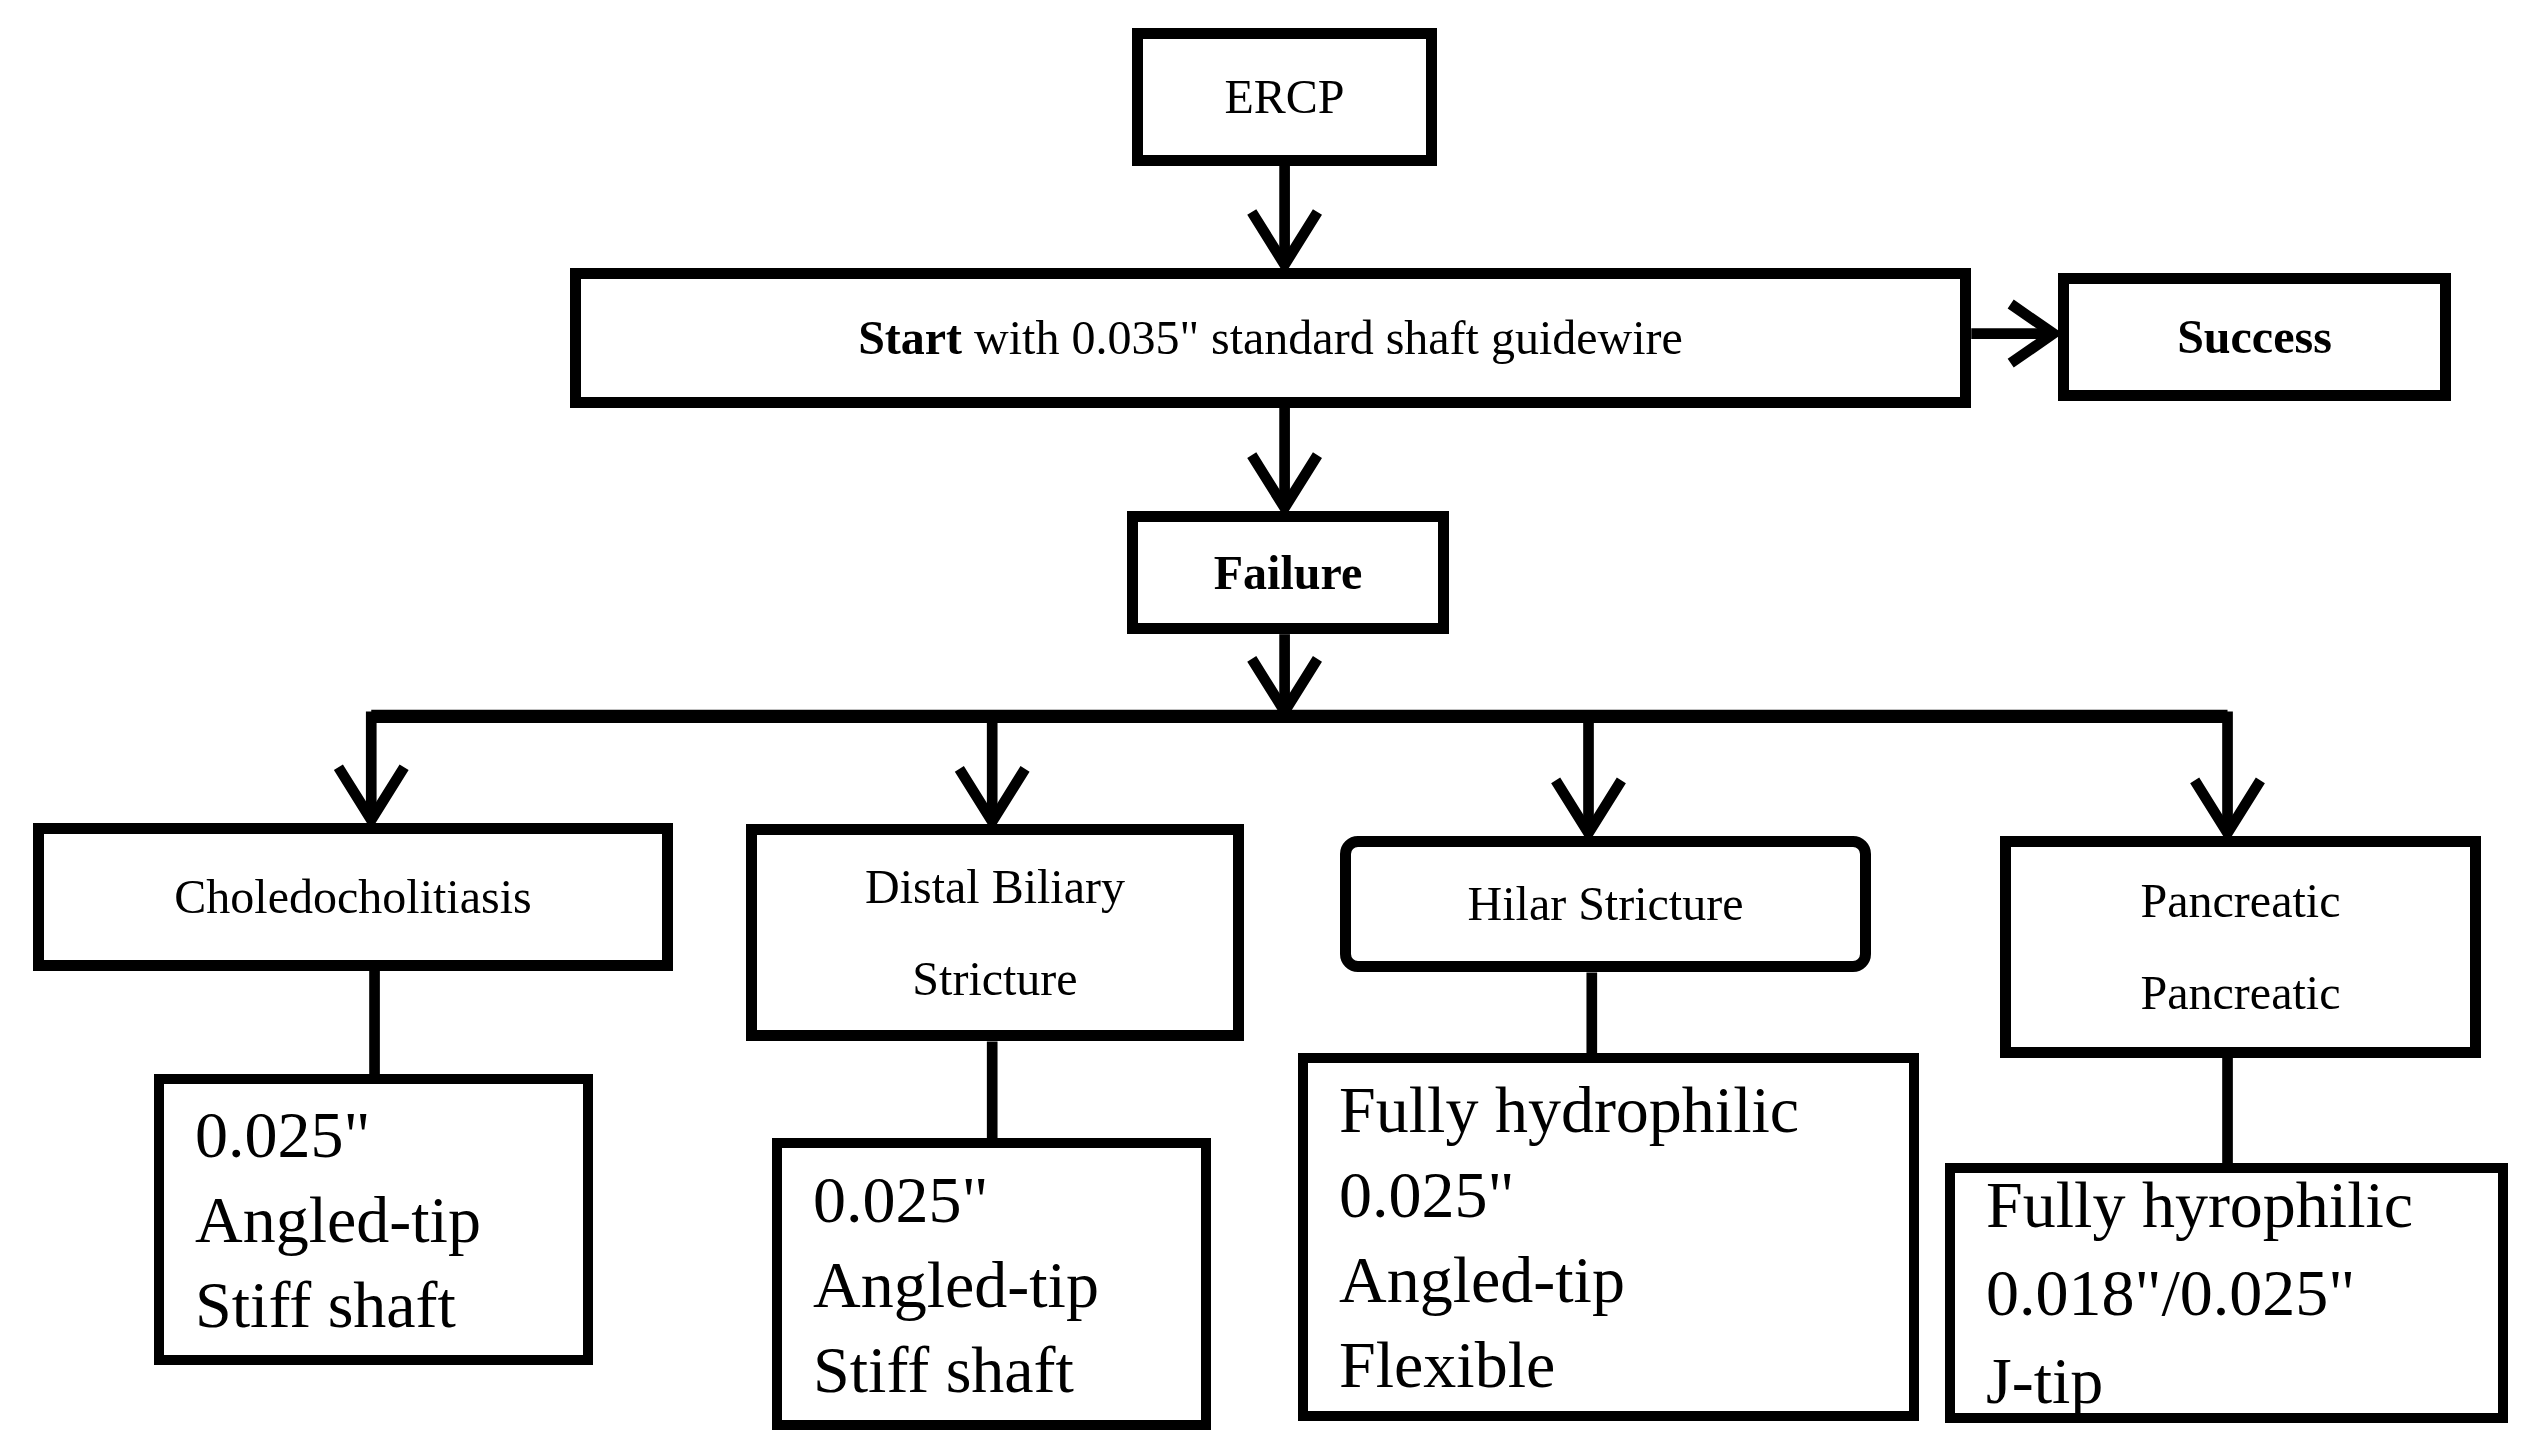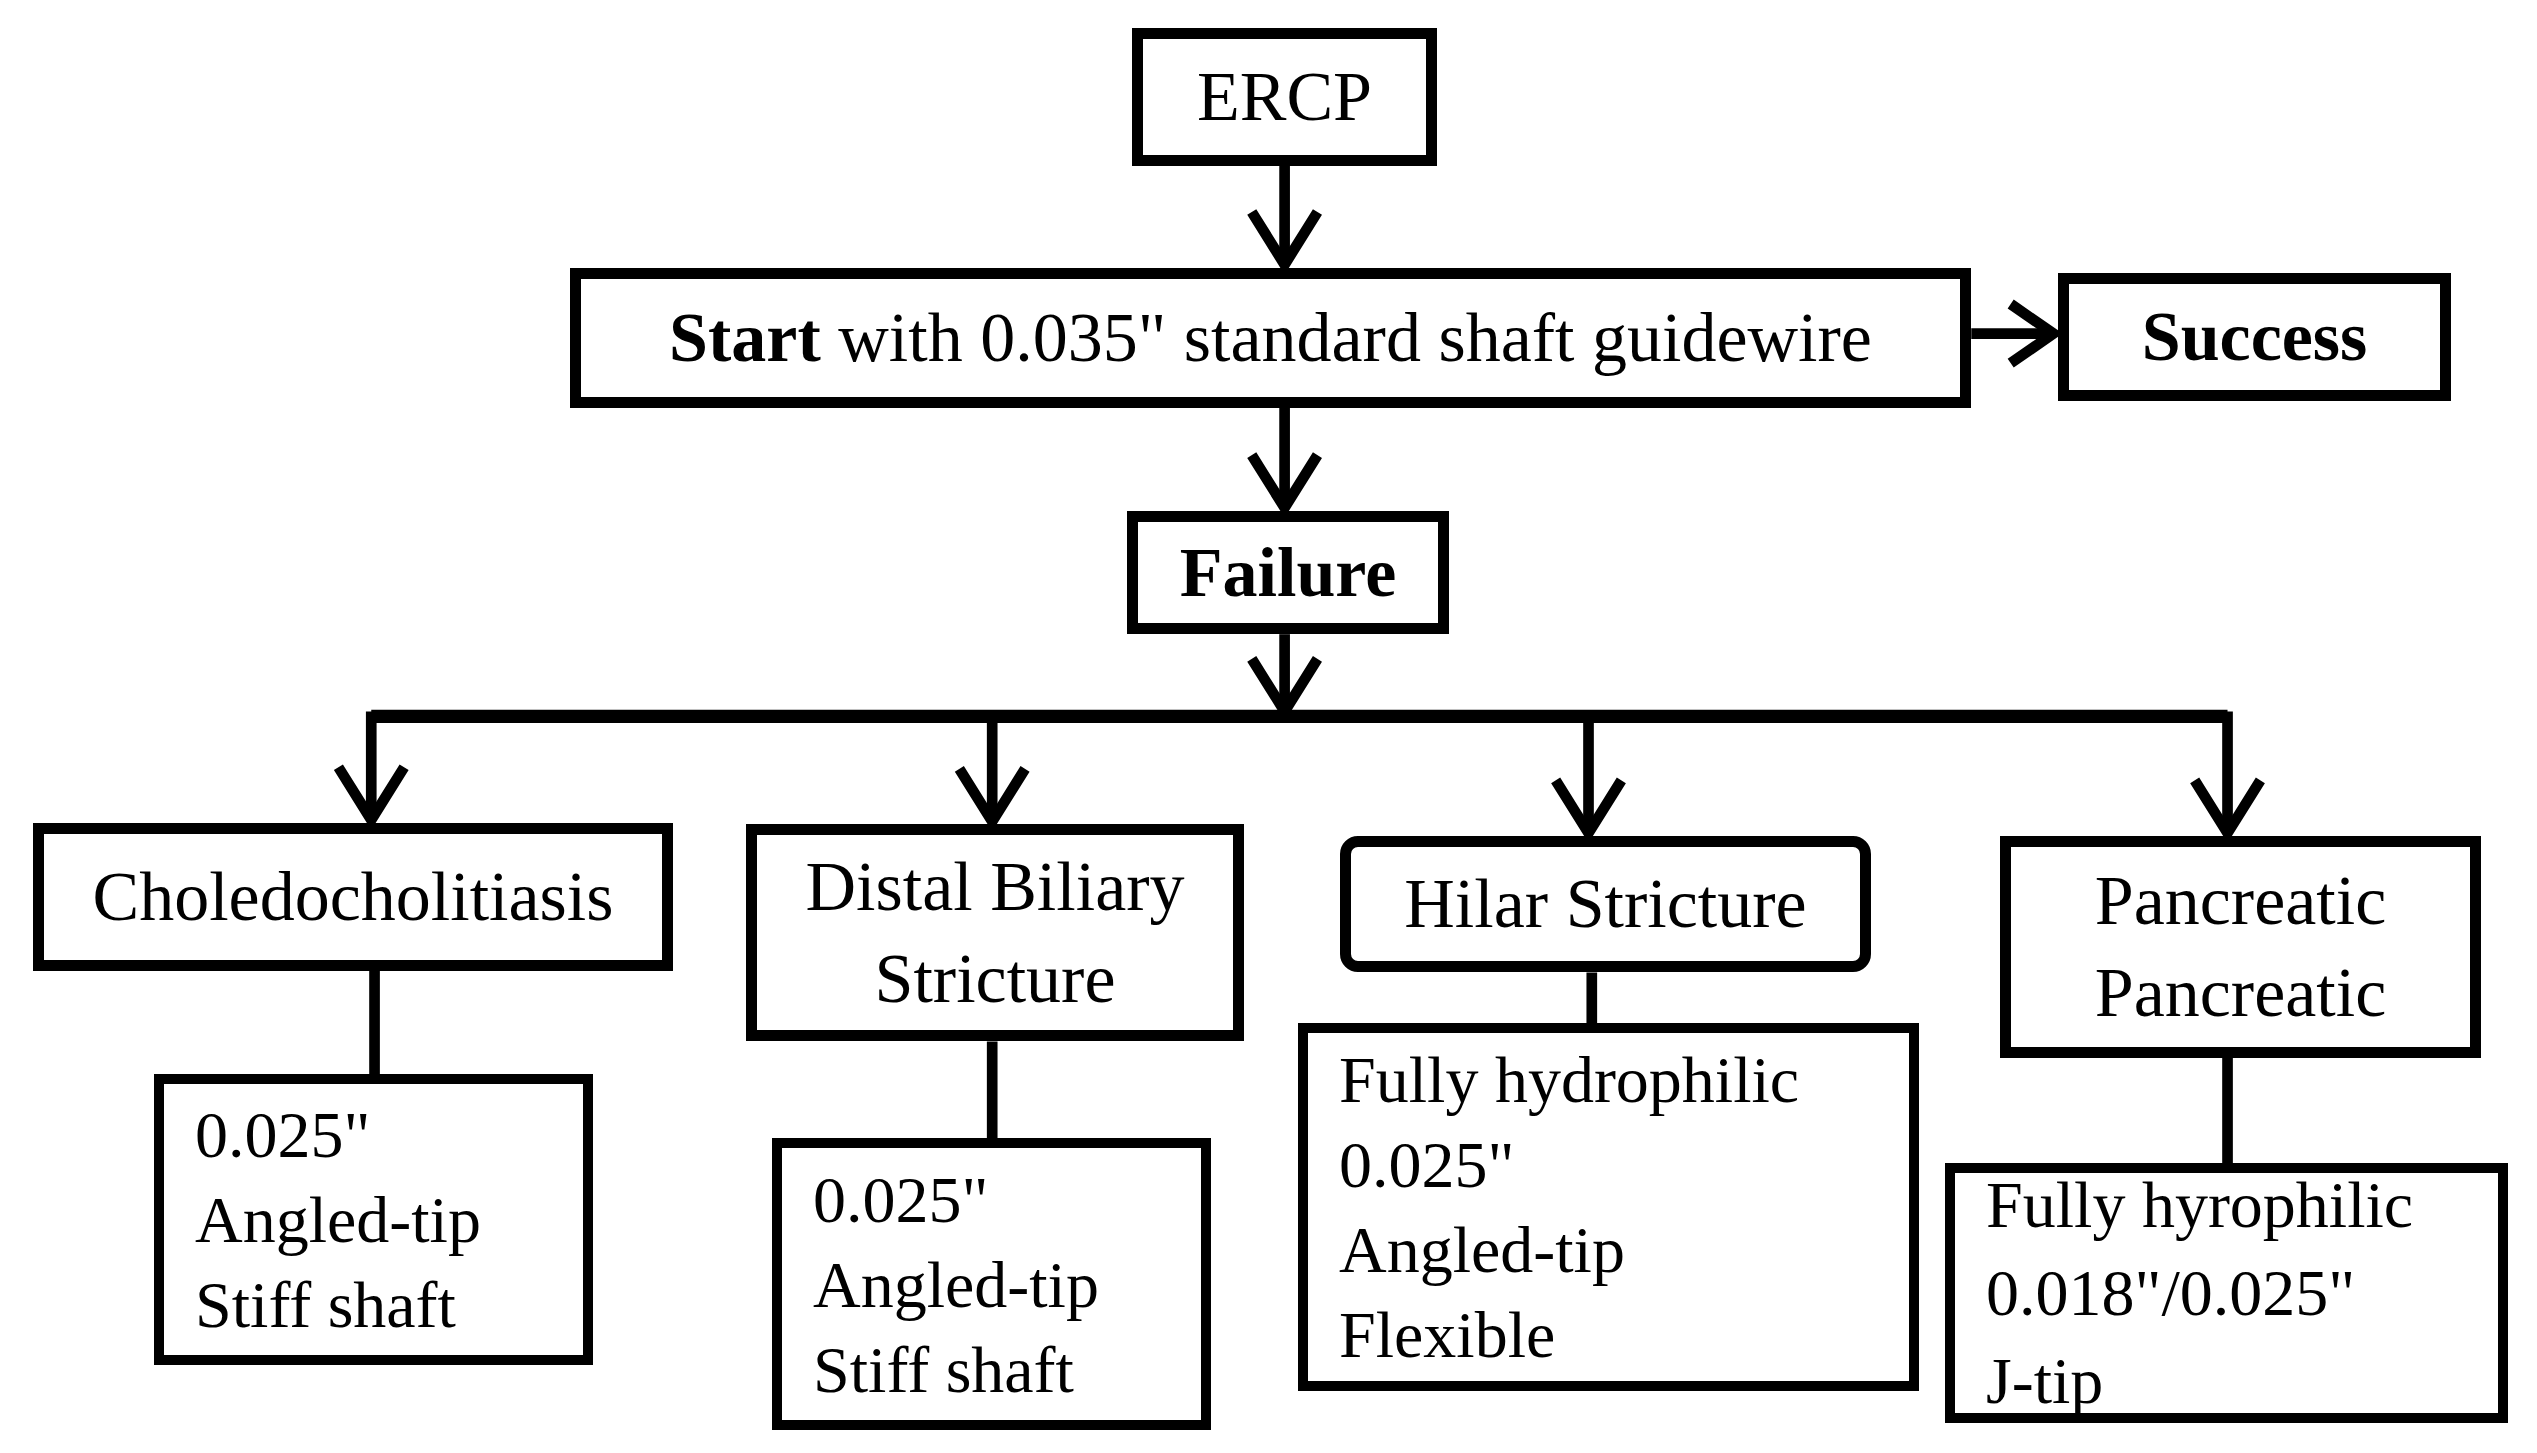--- a/index.html
+++ b/index.html
@@ -29,21 +29,21 @@
     box-sizing: border-box;
     background: #ffffff;
     border: 11.5px solid #000000;
     display: flex;
     flex-direction: column;
     align-items: center;
     justify-content: center;
     text-align: center;
   }
   .label {
-    font-size: 70px;
+    font-size: 48px;
     line-height: 92px;
     white-space: nowrap;
   }
   .bold { font-weight: bold; }
   
   .box--ercp    { left: 1132px; top: 28px;  width: 305px;  height: 138px; }
   .box--start   { left: 570px;  top: 268px; width: 1401px; height: 140px; }
   .box--success { left: 2058px; top: 273px; width: 393px;  height: 128px; }
   .box--failure { left: 1127px; top: 511px; width: 322px;  height: 123px; }
   
@@ -64,21 +64,21 @@
     text-align: left;
     padding-left: 31px;
     padding-right: 6.6px;
   }
   .leaf .label {
     font-size: 66px;
     line-height: 85px;
   }
   .leaf--l1 { left: 154px;  top: 1074px; width: 439px; height: 291px; }
   .leaf--l2 { left: 772px;  top: 1138px; width: 439px; height: 292px; }
-  .leaf--l3 { left: 1298px; top: 1023px; width: 621px; height: 368px; }
+  .leaf--l3 { left: 1298px; top: 1053px; width: 621px; height: 368px; }
   .leaf--l4 { left: 1945px; top: 1163px; width: 563px; height: 260px; gap: 8px; }
   .leaf--l4 .label { line-height: 80px; }
   svg line, svg path, svg polyline {
     stroke: #000000;
     fill: none;
   }
 </style>
 </head>
 <body>
 

